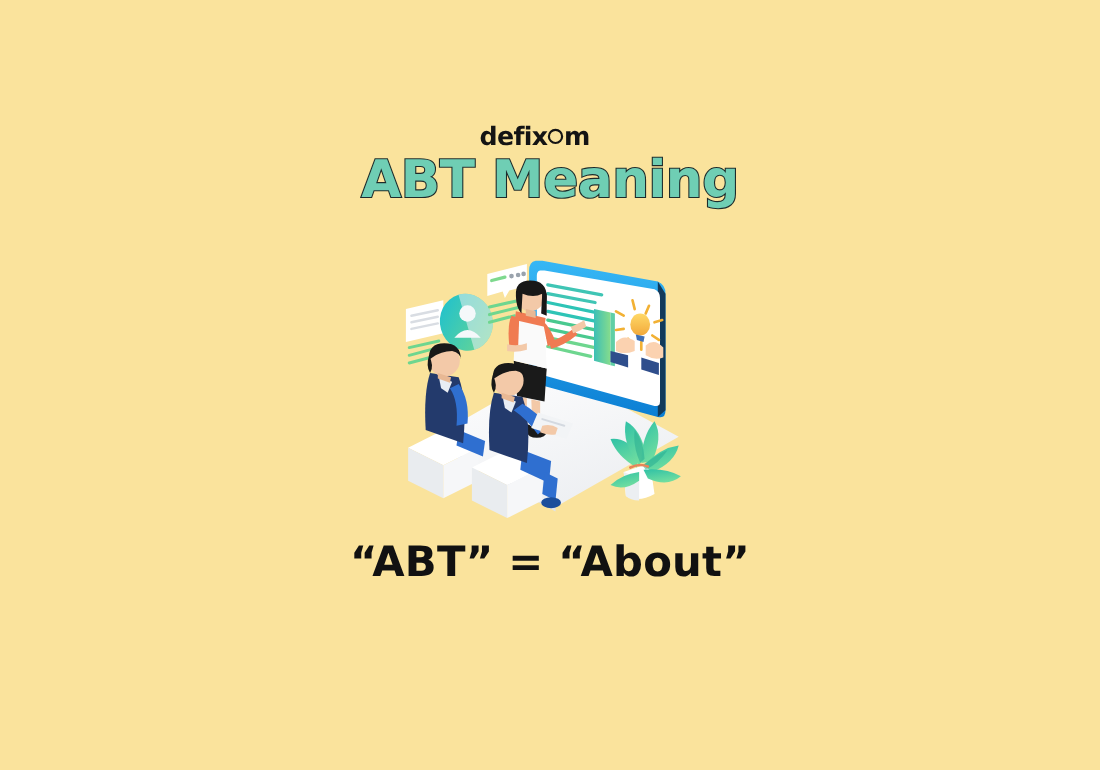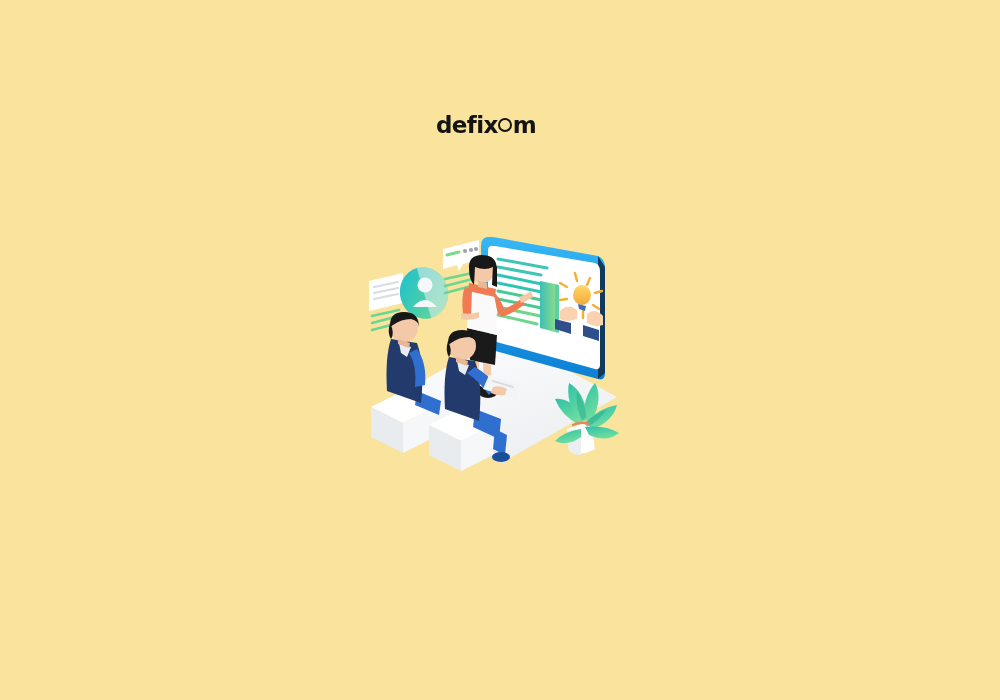--- a/index.html
+++ b/index.html
@@ -107,20 +107,21 @@
   <div class="brand">
     <div class="brand-inner">
       <span class="brand-word">
         <span>defix</span>
           <span class="brand-o"></span>
           <span>m</span>
       </span>
     </div>
   </div>
 
+  <div class="title">ABT Meaning</div>
 
   <div class="illo">
     <svg viewBox="0 0 290 265" xmlns="http://www.w3.org/2000/svg">
       <defs>
         <linearGradient id="gAvatar" x1="0" y1="0" x2="1" y2="1">
           <stop offset="0%" stop-color="#19BFD3"></stop>
           <stop offset="100%" stop-color="#73D98A"></stop>
         </linearGradient>
         <linearGradient id="gPanel" x1="0" y1="0" x2="1" y2="0">
           <stop offset="0%" stop-color="#3CBFB6"></stop>
@@ -330,14 +331,15 @@
           <path d="M227 206 Q220 190 222 176 Q230 186 231 202 Z"></path>
           <path d="M229 208 Q242 198 252 194 Q244 206 232 212 Z"></path>
         </g>
 
         <path d="M218 210 Q226 206 234 209" stroke="#E8865A" stroke-width="2.4" stroke-linecap="round" fill="none"></path>
       </g>
 
     </svg>
   </div>
 
+  <div class="caption">“ABT” = “About”</div>
 
 </div>
 
 </body></html>

